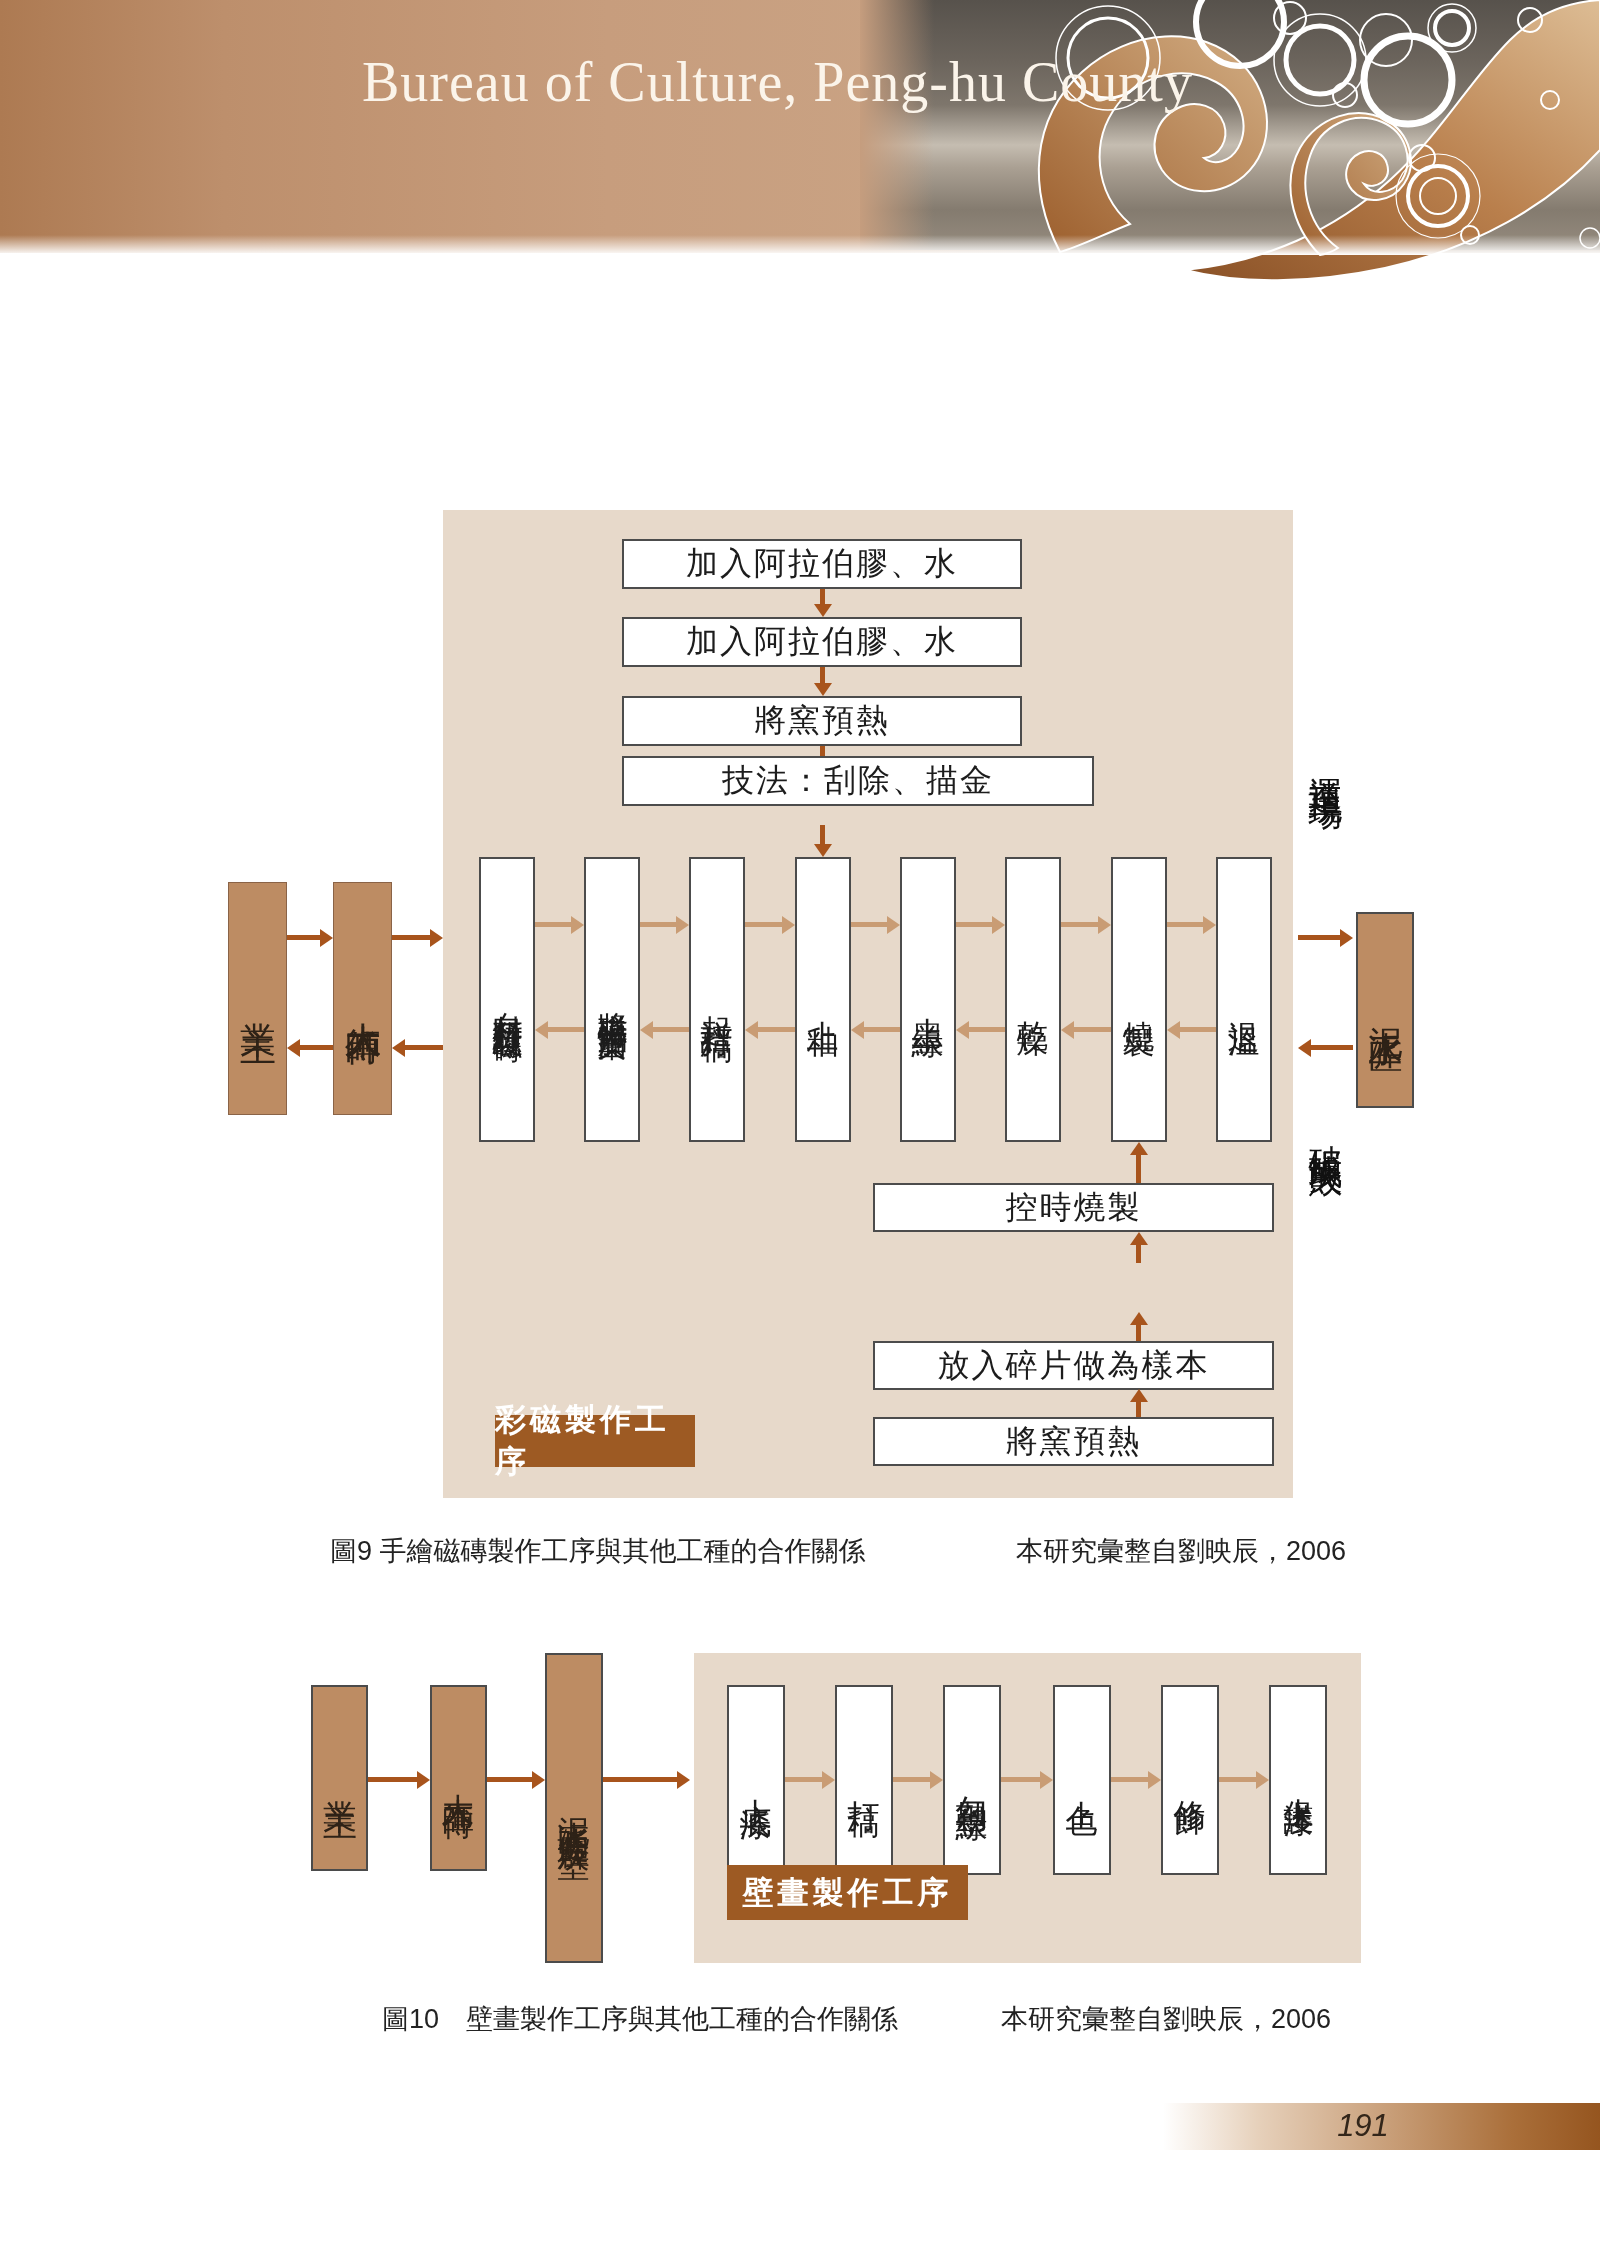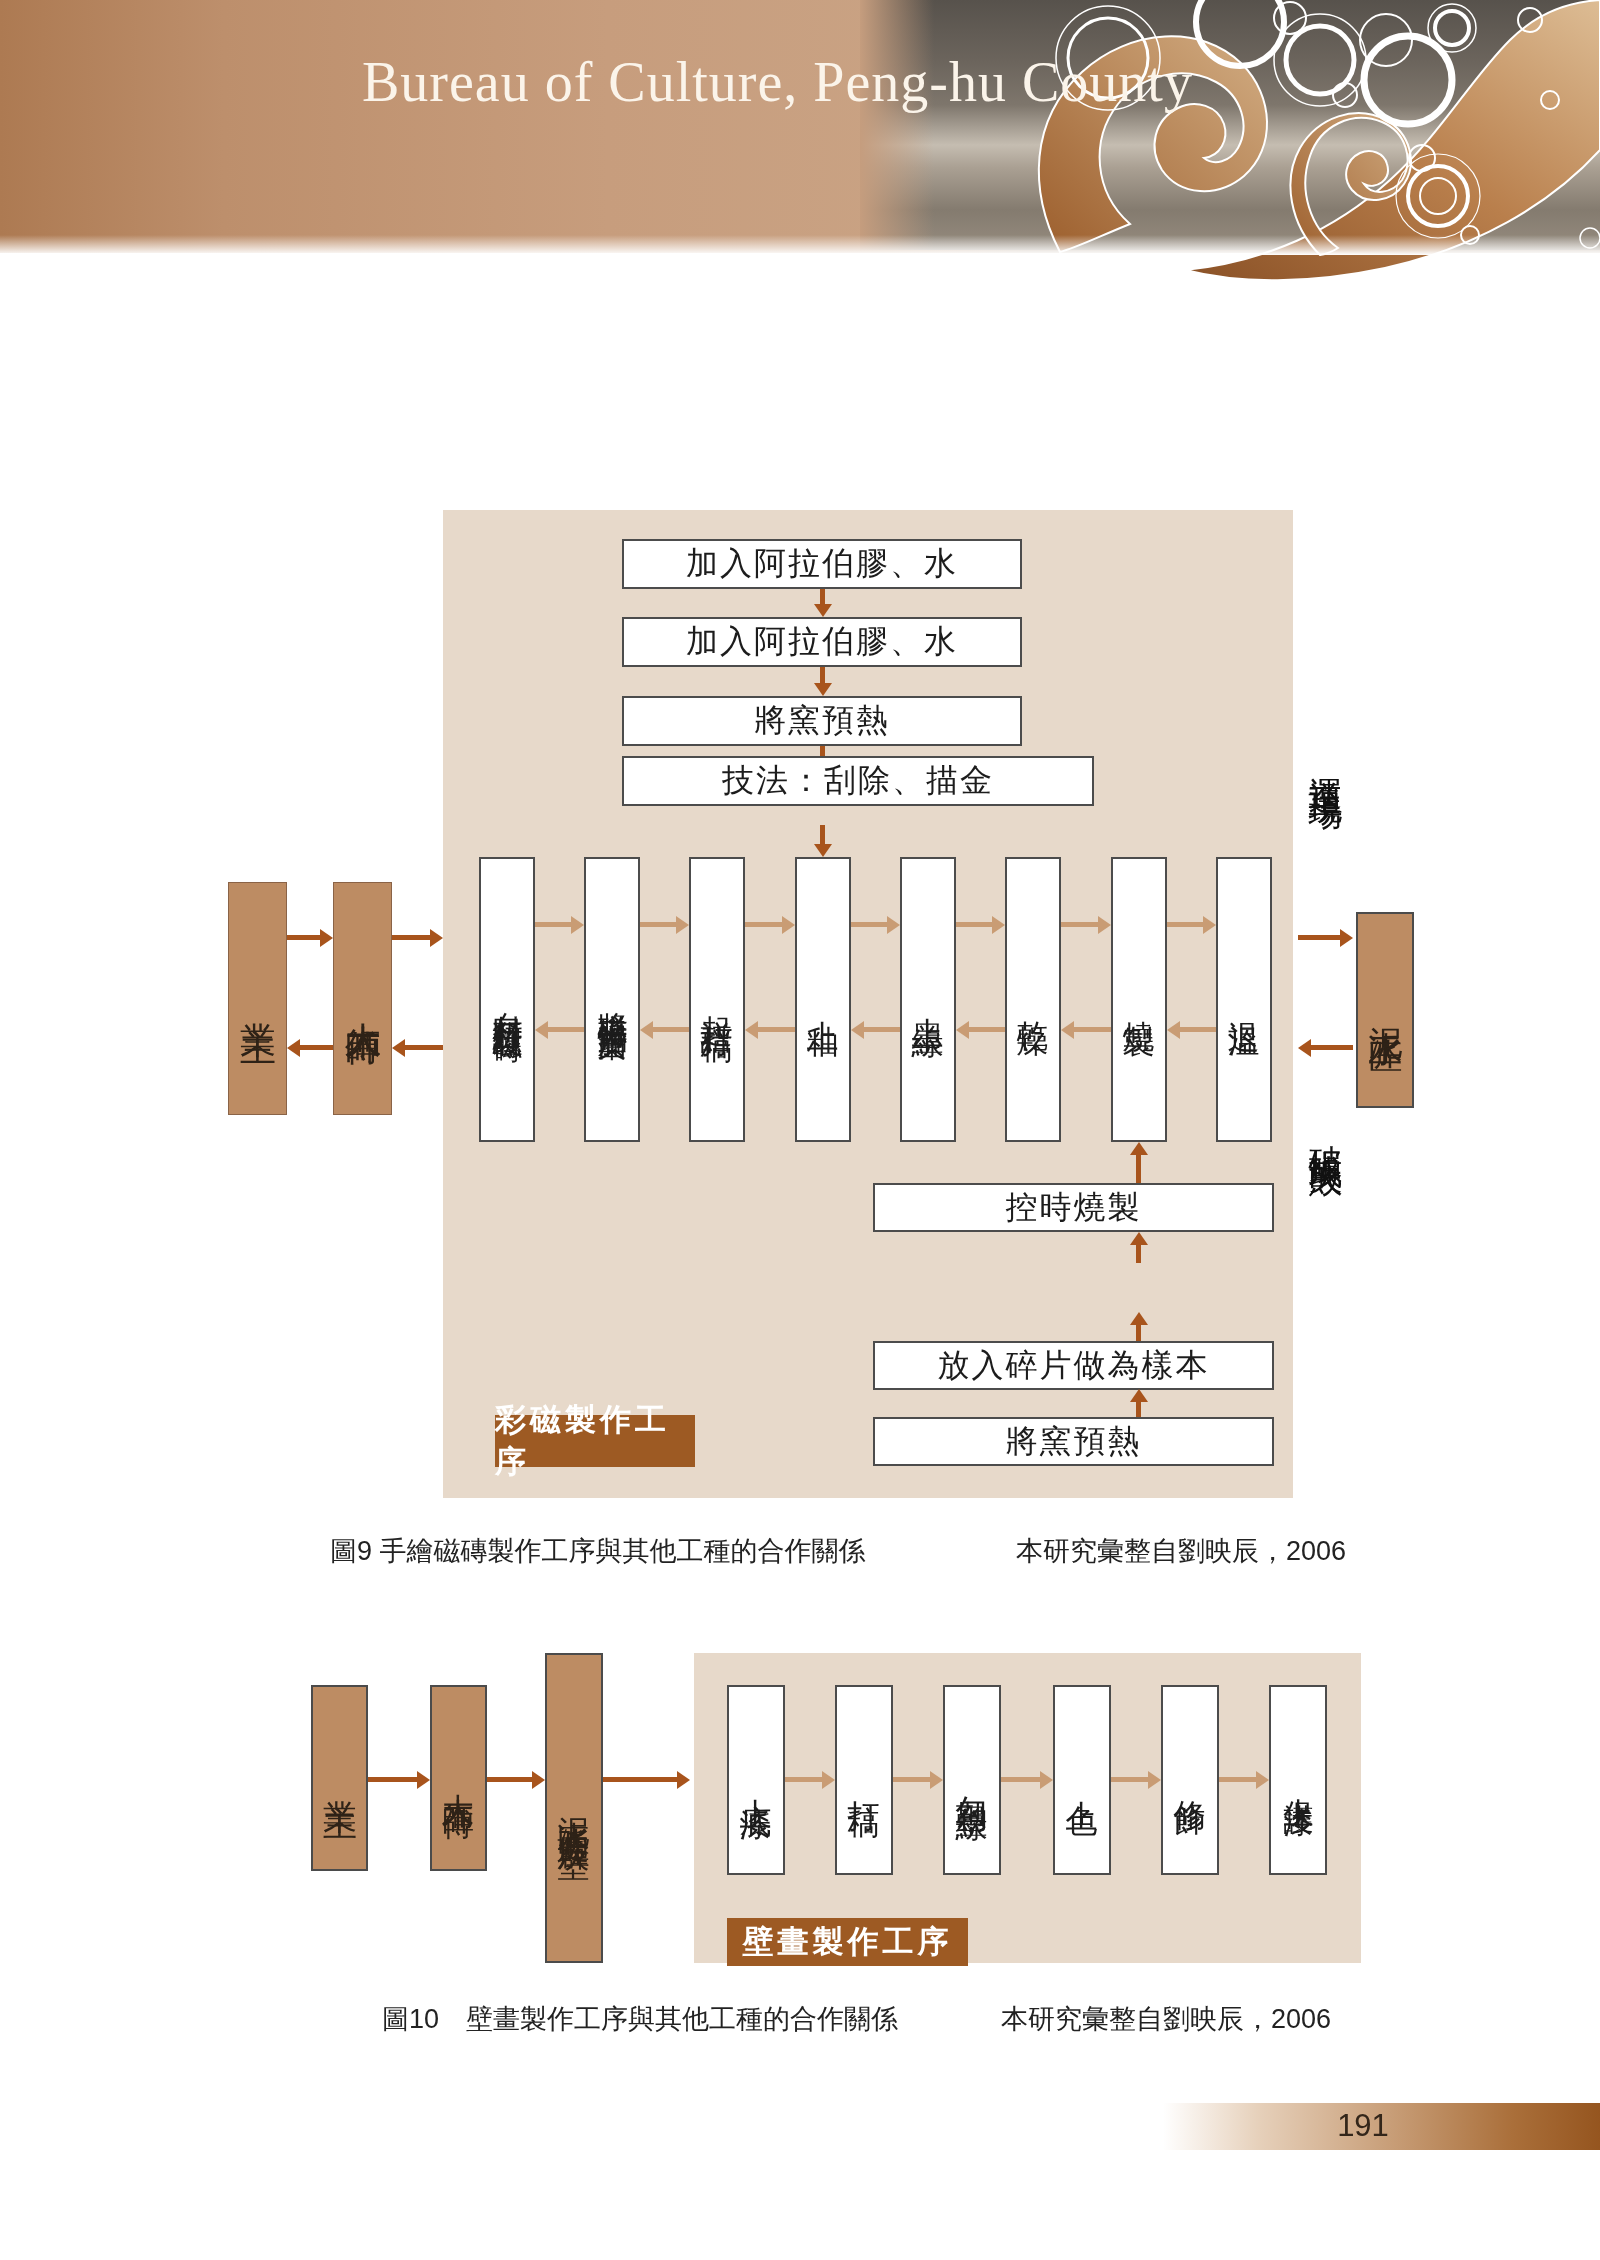--- a/index.html
+++ b/index.html
@@ -42,21 +42,21 @@
      border:9px solid transparent;border-bottom:0;border-top:13px solid currentColor;}
   .au{width:5px;background:currentColor;}
   .au::after{content:"";position:absolute;bottom:100%;left:50%;transform:translateX(-50%);
      border:9px solid transparent;border-top:0;border-bottom:13px solid currentColor;}
   
   .caption{font-family:"Liberation Sans","DejaVu Sans",sans-serif;font-size:27px;color:#222;white-space:nowrap;}
   
   #footer-bar{left:1163px;top:2103px;width:437px;height:47px;
     background:linear-gradient(90deg,#ffffff 0%,#e6d0ba 22%,#c89e78 52%,#aa6f3a 80%,#95551f 100%);}
   #footer-page-number{left:1323px;top:2108px;width:80px;text-align:center;font-size:31px;color:#33261a;
-    font-family:"Liberation Sans","DejaVu Sans",sans-serif;}
+    font-family:"Liberation Sans","DejaVu Sans",sans-serif;font-style:italic;}
 </style>
 </head>
 <body>
 
 <div id="page">
 
   <div class="abs" id="header-band"></div>
   <div class="abs" id="header-photo"></div>
   <svg class="abs" style="left:990px;top:0;width:610px;height:290px;overflow:visible" viewBox="0 0 610 290">
     <defs>
@@ -180,20 +180,20 @@
   <div class="abs wbox vtext" style="left:835px;top:1685px;width:58px;height:190px;font-size:32px">打稿</div>
   <div class="abs ar lt" style="left:893px;top:1777px;width:37px"></div>
   <div class="abs wbox vtext" style="left:943px;top:1685px;width:58px;height:190px;font-size:32px">勾勒墨線</div>
   <div class="abs ar lt" style="left:1001px;top:1777px;width:39px"></div>
   <div class="abs wbox vtext" style="left:1053px;top:1685px;width:58px;height:190px;font-size:32px">上色</div>
   <div class="abs ar lt" style="left:1111px;top:1777px;width:37px"></div>
   <div class="abs wbox vtext" style="left:1161px;top:1685px;width:58px;height:190px;font-size:32px">修飾</div>
   <div class="abs ar lt" style="left:1219px;top:1777px;width:37px"></div>
   <div class="abs wbox vtext" style="left:1269px;top:1685px;width:58px;height:190px;font-size:30px;letter-spacing:3px">上保護漆</div>
 
-  <div class="abs proc-label" style="left:727px;top:1918px;width:241px;height:48px">壁畫製作工序</div>
+  <div class="abs proc-label" style="left:727px;top:1865px;width:241px;height:55px">壁畫製作工序</div>
   <div class="abs caption" style="left:382px;top:2001px">圖10　壁畫製作工序與其他工種的合作關係</div>
   <div class="abs caption" style="left:1001px;top:2001px">本研究彙整自劉映辰，2006</div>
 
   <div class="abs" id="footer-bar"></div>
   <div class="abs" id="footer-page-number">191</div>
 
 </div>
 
 </body></html>

